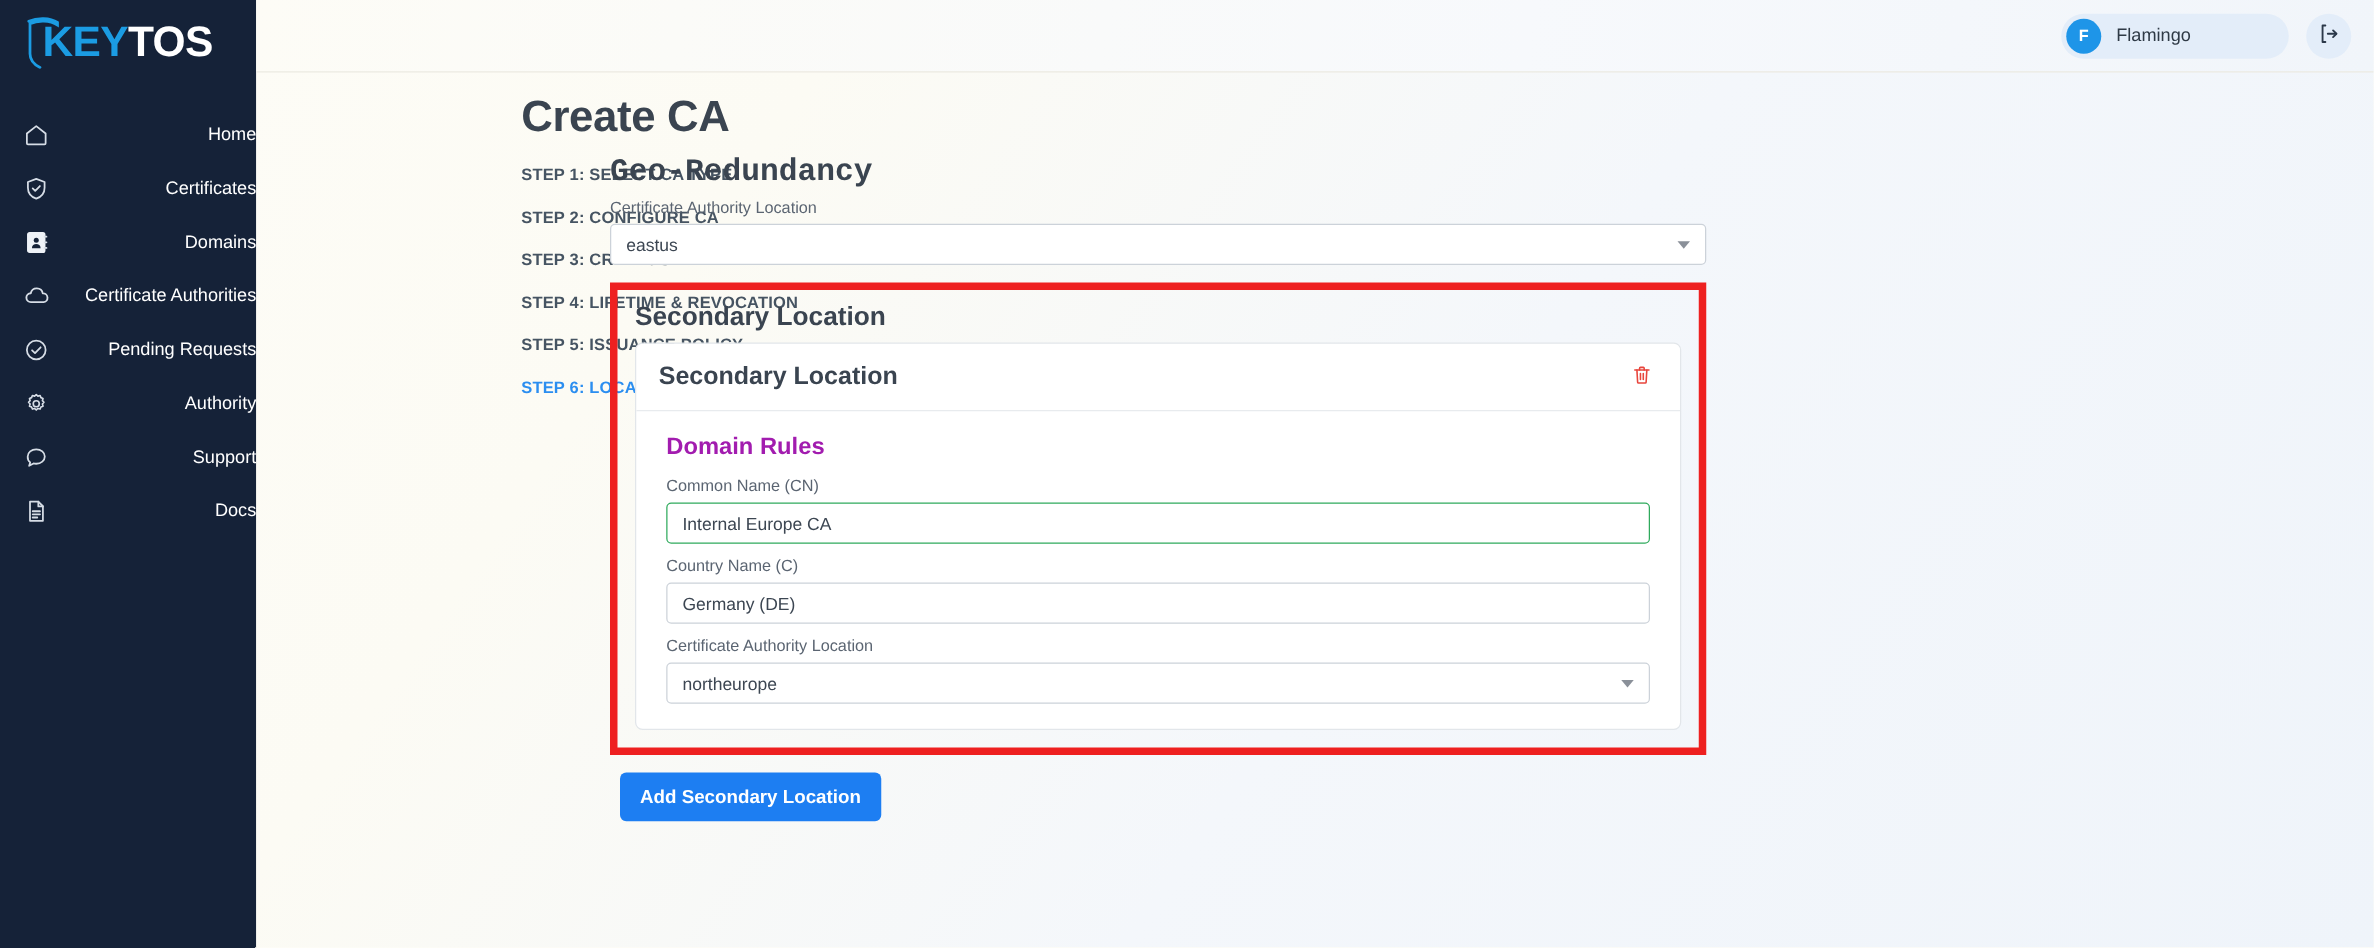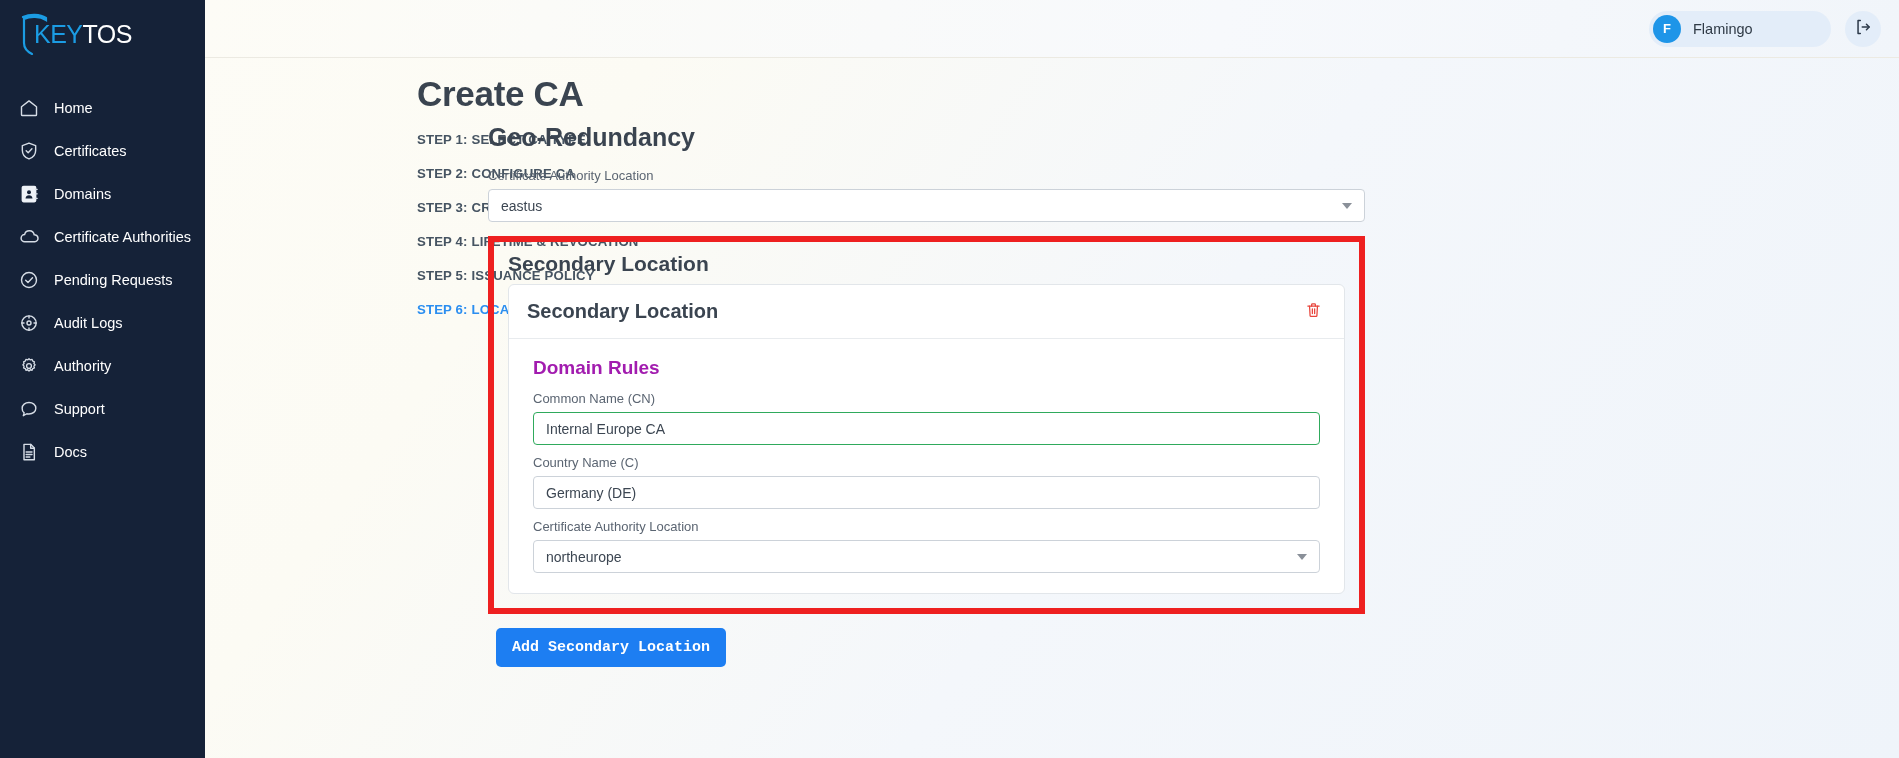--- a/index.html
+++ b/index.html
@@ -39,22 +39,22 @@
     height: 44px;
   }
   .logo-shield {
     position: absolute;
     left: -2px;
     top: 1px;
     width: 28px;
     height: 42px;
   }
   .logo-text {
-    font-size: 25px;
-    font-weight: normal;
+    font-size: 34px;
+    font-weight: bold;
     letter-spacing: -0.5px;
     margin-left: 12px;
     line-height: 1;
   }
   .logo-key { color: #1b9ce3; }
   .logo-tos { color: #ffffff; }
 
   .nav {
     margin-top: 18px;
     display: flex;
@@ -62,20 +62,21 @@
   }
   .nav-item {
     display: flex;
     align-items: center;
     height: 43px;
     padding-left: 18px;
     color: #ffffff;
     font-size: 14.5px;
     cursor: pointer;
     text-decoration: none;
+    justify-content: space-between;
   }
   .nav-icon {
     width: 22px;
     height: 22px;
     margin-right: 14px;
     display: inline-flex;
     align-items: center;
     justify-content: center;
     flex-shrink: 0;
   }
@@ -181,21 +182,22 @@
     padding-left: 43px;
     padding-right: 40px;
     max-width: 960px;
     position: relative;
     top: -9px;
   }
   .h-geo {
     font-size: 25px;
     font-weight: bold;
     color: #3a4450;
-    margin-bottom: 16px;
+    margin-bottom: 6px;
+    font-family: Liberation Mono, monospace;
   }
   .h-primary {
     font-size: 20.5px;
     font-weight: bold;
     color: #3a4450;
     margin-bottom: 8px;
   }
   .field-label {
     font-size: 13px;
     color: #5b6572;
@@ -281,21 +283,21 @@
     margin-top: 14px;
     margin-left: 8px;
     background: #1d7ef2;
     color: #ffffff;
     border: none;
     border-radius: 5px;
     font-size: 15px;
     font-weight: bold;
     padding: 11px 16px;
     cursor: pointer;
-    font-family: Liberation Mono, monospace;
+    font-family: Liberation Sans, sans-serif;
   }
 </style>
 </head>
 <body>
 
 <div class="app">
 
   <nav class="sidebar">
 
     <div class="logo-wrap">
@@ -354,30 +356,20 @@
       <a class="nav-item">
         <span class="nav-icon">
           <svg width="20" height="20" viewBox="0 0 24 24" fill="none" stroke="#d6dde6" stroke-width="1.7" stroke-linecap="round" stroke-linejoin="round">
             <circle cx="12" cy="12" r="9"></circle>
             <path d="M8 12.3 L10.8 15 L16.2 9.4"></path>
           </svg>
         </span>
         <span class="nav-label">Pending Requests</span>
       </a>
 
-      <a class="nav-item">
-        <span class="nav-icon">
-          <svg width="20" height="20" viewBox="0 0 24 24" fill="none" stroke="#d6dde6" stroke-width="1.7" stroke-linecap="round" stroke-linejoin="round">
-            <circle cx="12" cy="12" r="8.6"></circle>
-            <path d="M12 3.4 V6 M12 18 V20.6 M3.4 12 H6 M18 12 H20.6"></path>
-            <circle cx="12" cy="12" r="2.4"></circle>
-          </svg>
-        </span>
-        <span class="nav-label">Audit Logs</span>
-      </a>
 
       <a class="nav-item">
         <span class="nav-icon">
           <svg width="20" height="20" viewBox="0 0 24 24" fill="none" stroke="#d6dde6" stroke-width="1.6" stroke-linecap="round" stroke-linejoin="round">
             <path d="M12 3.2 l1.6 1.5 2.1 -0.6 0.8 2 2 0.8 -0.6 2.1 1.5 1.6 -1.5 1.6 0.6 2.1 -2 0.8 -0.8 2 -2.1 -0.6 -1.6 1.5 -1.6 -1.5 -2.1 0.6 -0.8 -2 -2 -0.8 0.6 -2.1 -1.5 -1.6 1.5 -1.6 -0.6 -2.1 2 -0.8 0.8 -2 2.1 0.6 Z"></path>
             <circle cx="12" cy="12" r="2.9"></circle>
           </svg>
         </span>
         <span class="nav-label">Authority</span>
       </a>

